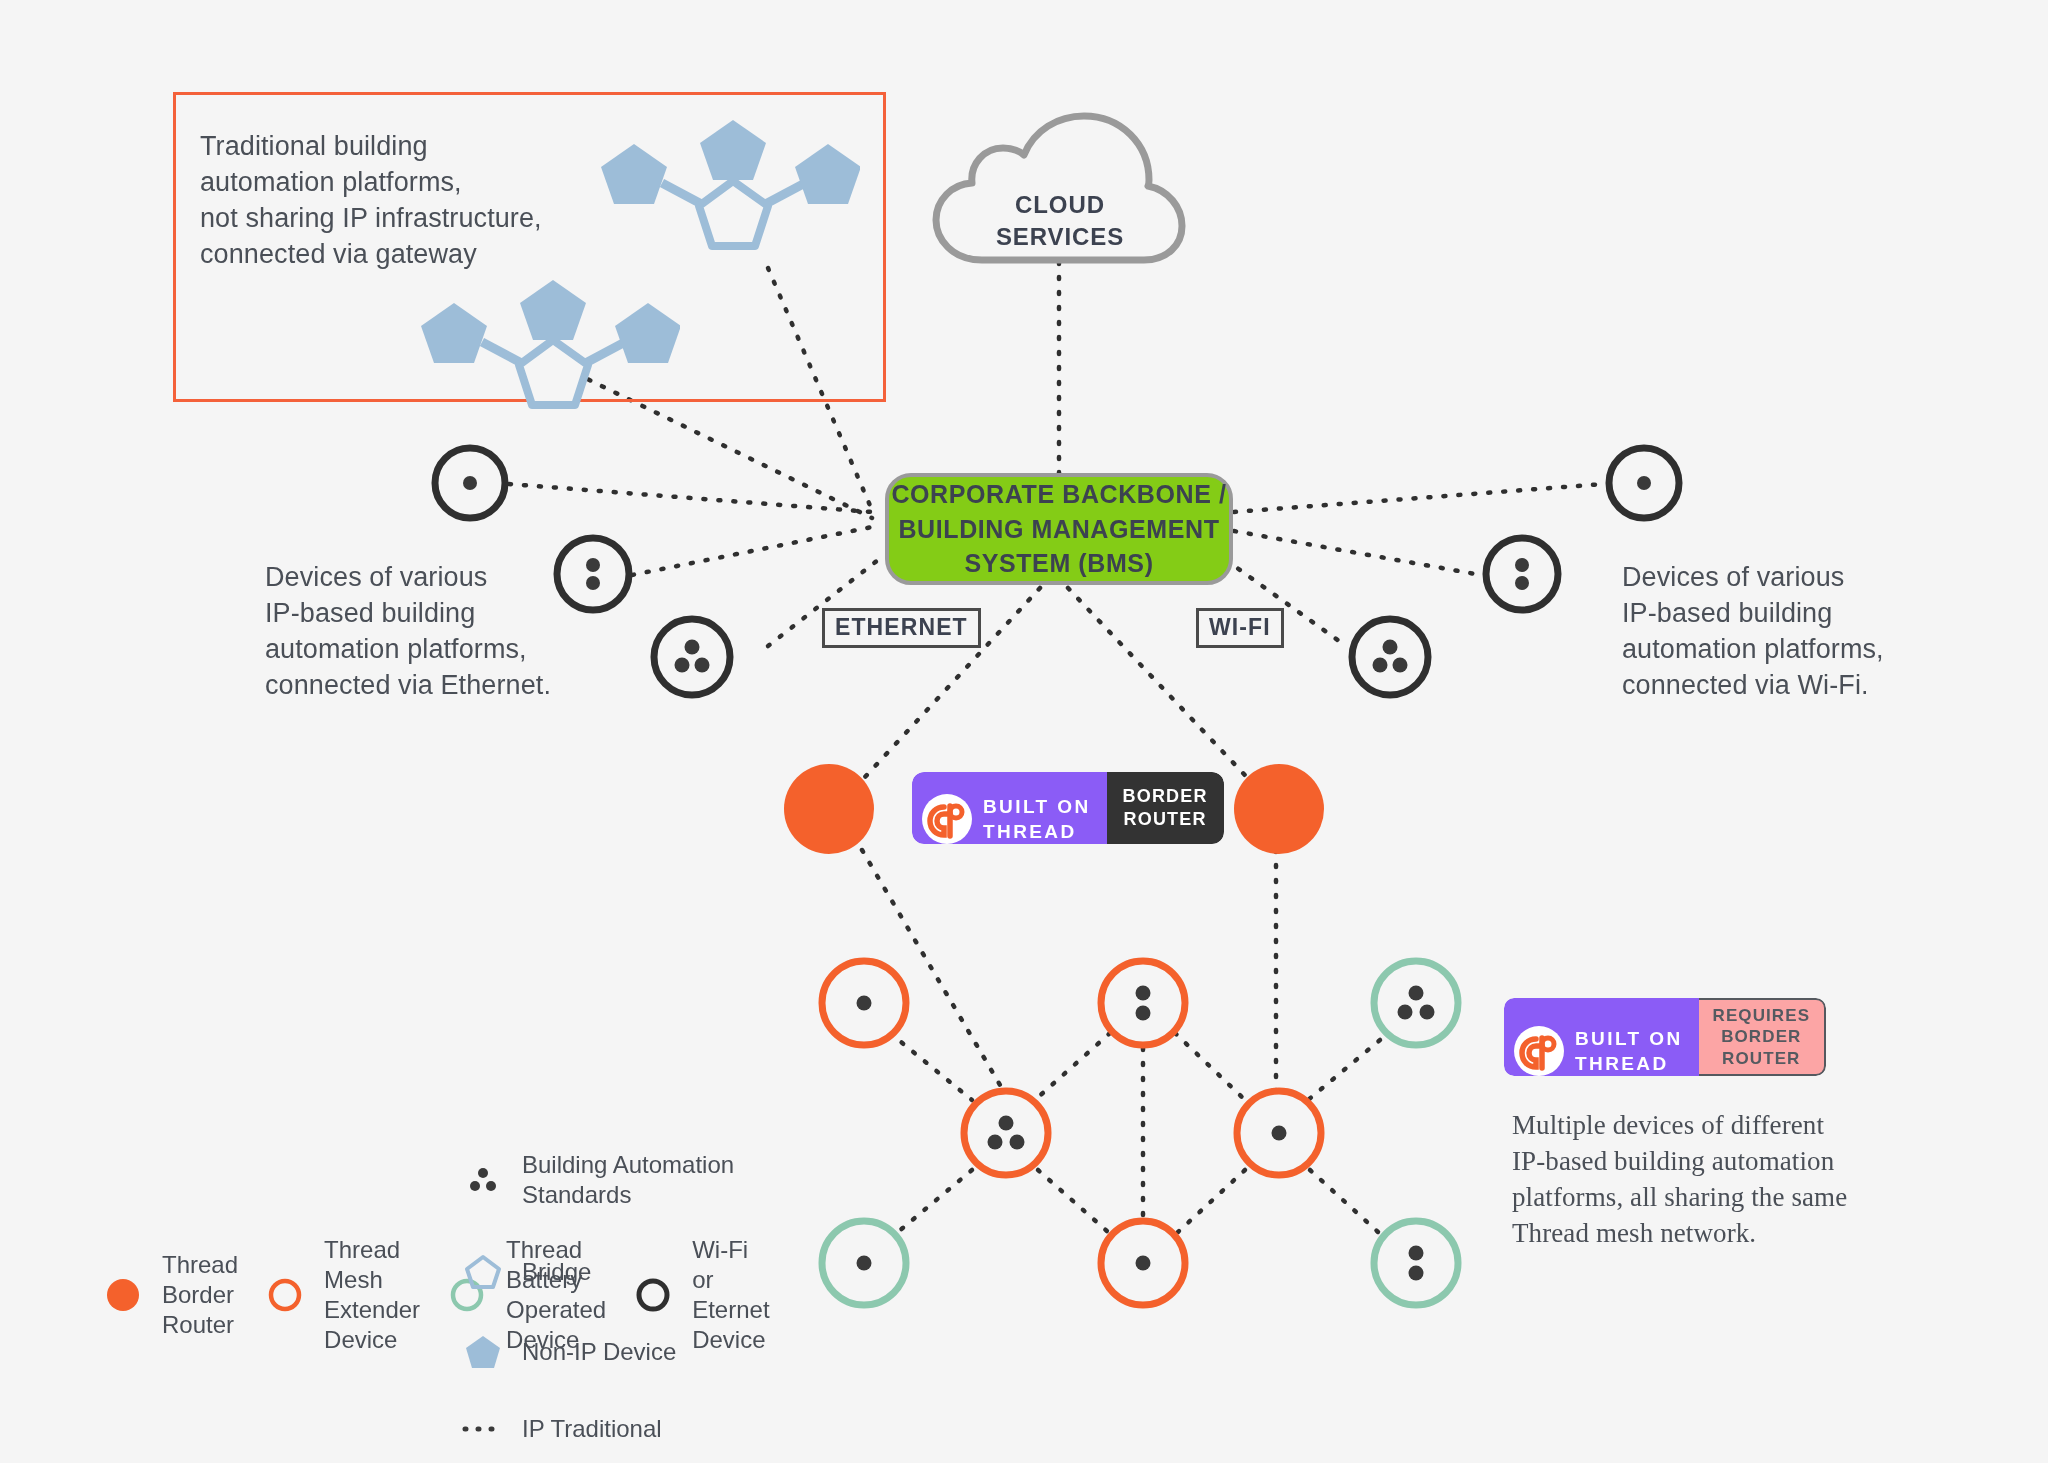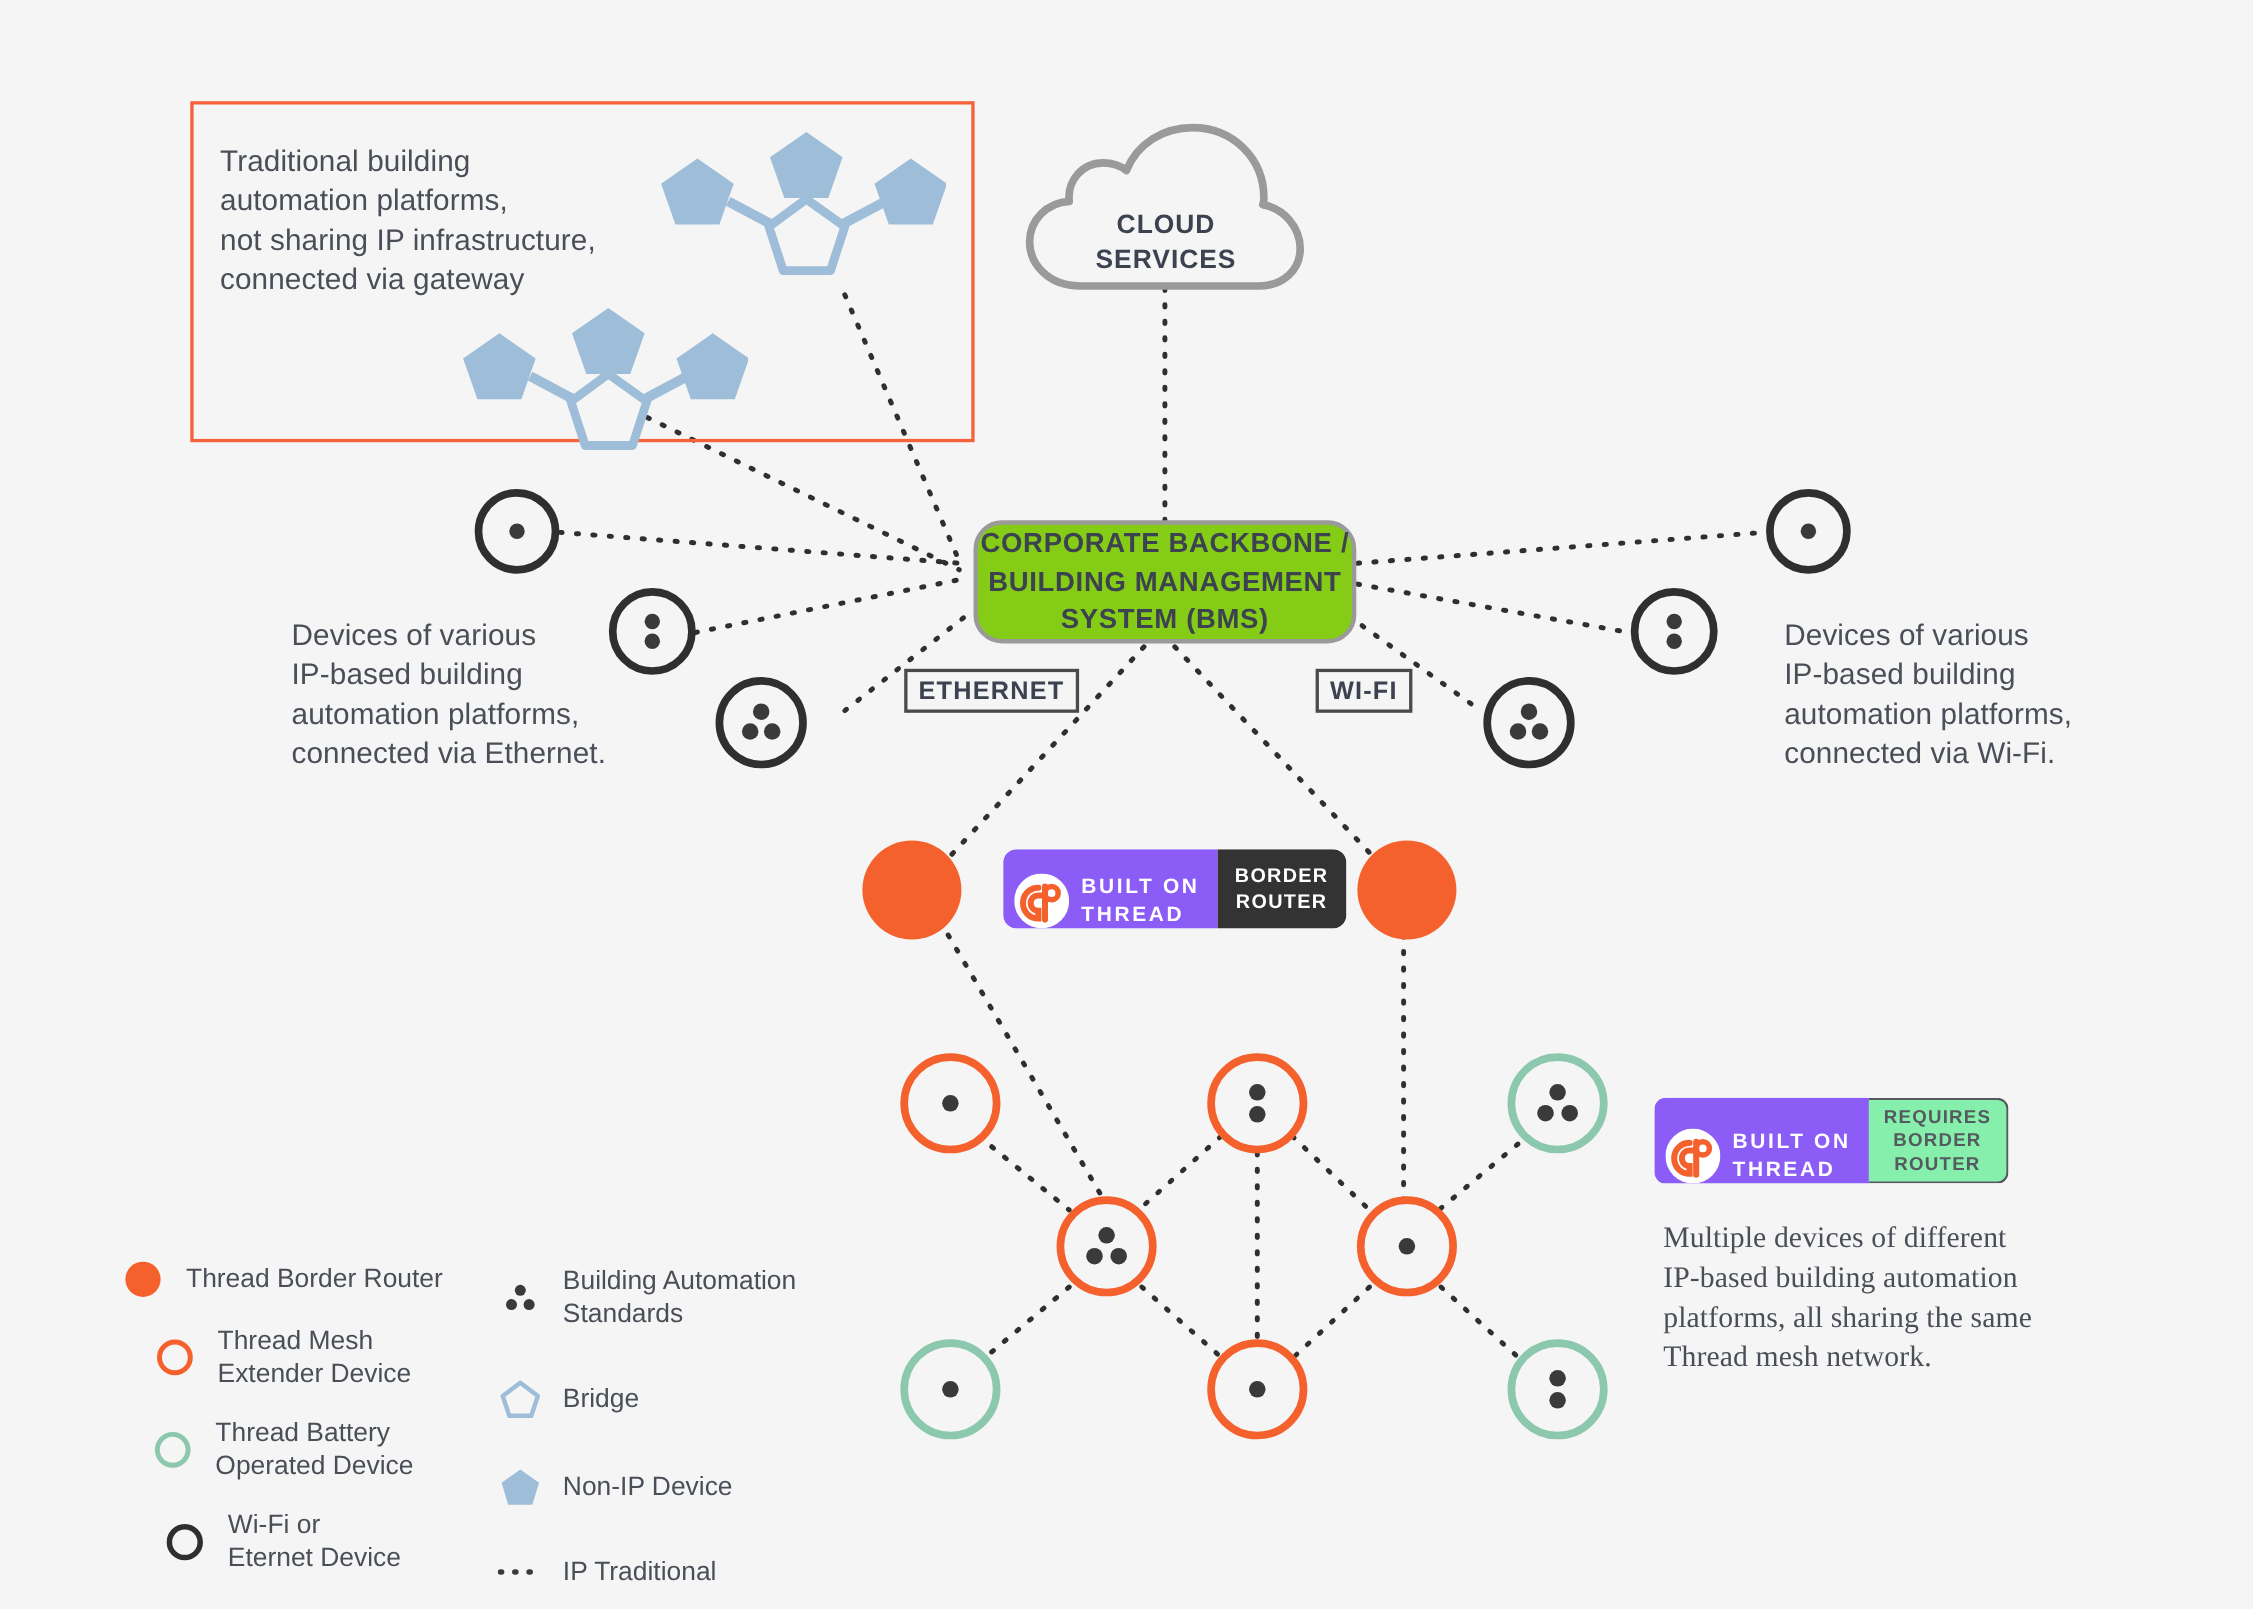--- a/index.html
+++ b/index.html
@@ -47,21 +47,21 @@
   .badge .built{
     color:#ffffff;font-weight:bold;font-size:19px;letter-spacing:2.4px;
     line-height:1.28;white-space:pre-line;
   }
   .badge .right-dark{
     background:#333333;color:#ffffff;display:flex;align-items:center;justify-content:center;
     padding:0 16px;font-weight:bold;font-size:18px;letter-spacing:1.2px;line-height:1.3;
     white-space:pre-line;text-align:center;
   }
   .badge .right-light{
-    background:#86efac;color:#555a60;display:flex;align-items:center;justify-content:center;
+    background:#fca5a5;color:#555a60;display:flex;align-items:center;justify-content:center;
     padding:0 14px;font-weight:bold;font-size:17px;letter-spacing:1.1px;line-height:1.25;
     white-space:pre-line;text-align:center;border:2px solid #55595f;border-left:none;
     box-sizing:border-box;
   }
   .badge.rounded{border-radius:12px;}
   .badge.rounded .left{border-radius:12px 0 0 12px;}
   .badge.rounded .right-dark{border-radius:0 12px 12px 0;}
   .badge.rounded2{border-radius:10px;}
   .badge.rounded2 .left{border-radius:10px 0 0 10px;}
   .badge.rounded2 .right-light{border-radius:0 10px 10px 0;}
@@ -291,21 +291,21 @@
 ROUTER</div>
   </div>
 
   <div class="abs body-text" style="left:1512px;top:1108px;width:430px;font-family:Liberation Serif, serif;">Multiple devices of different
 IP-based building automation
 platforms, all sharing the same
 Thread mesh network.</div>
 
   <div class="abs" style="left:100px;top:1146px;width:640px;display:flex;gap:40px;">
 
-    <div style="display:flex;flex-direction:column;gap:24px;width:320px;align-items:center;">
+    <div style="display:flex;flex-direction:row;gap:24px;width:320px;">
 
       <div class="legend-row">
         <span class="sw">
           <svg width="34" height="34" viewBox="0 0 34 34">
               <circle cx="17" cy="17" r="16" fill="#f4612c"></circle>
             </svg>
         </span>
         <span class="legend-label">Thread Border Router</span>
       </div>
 

